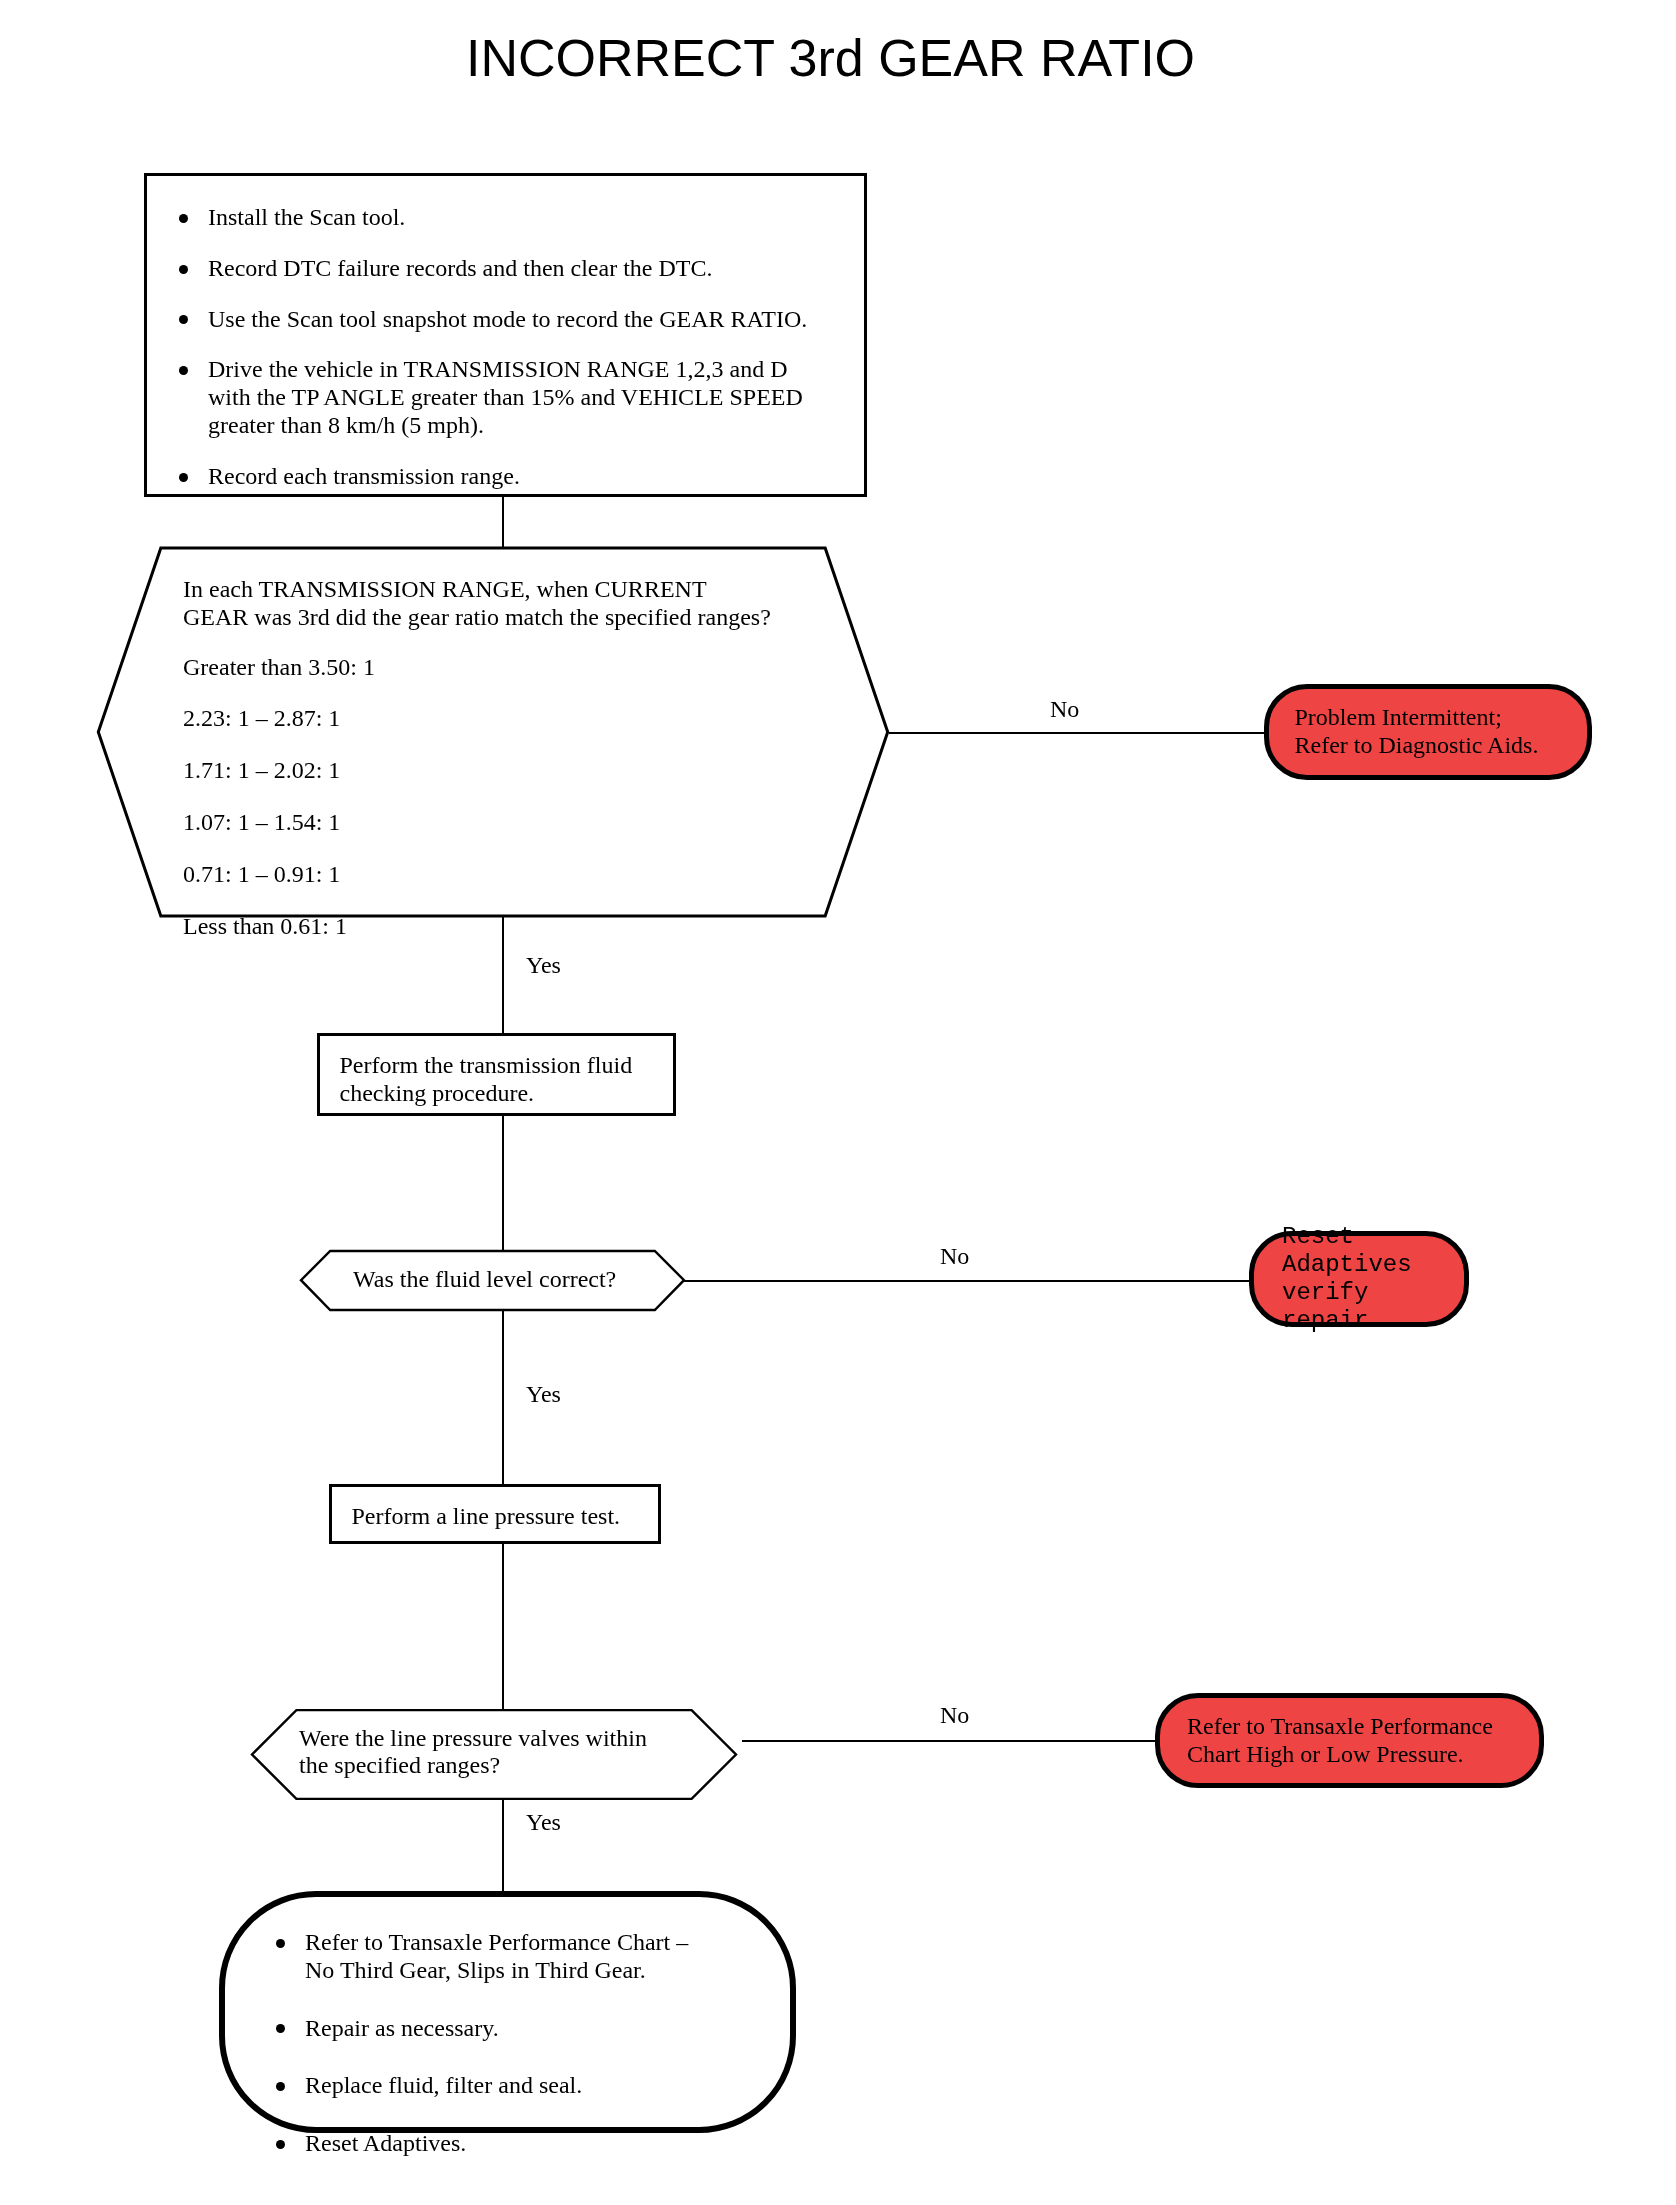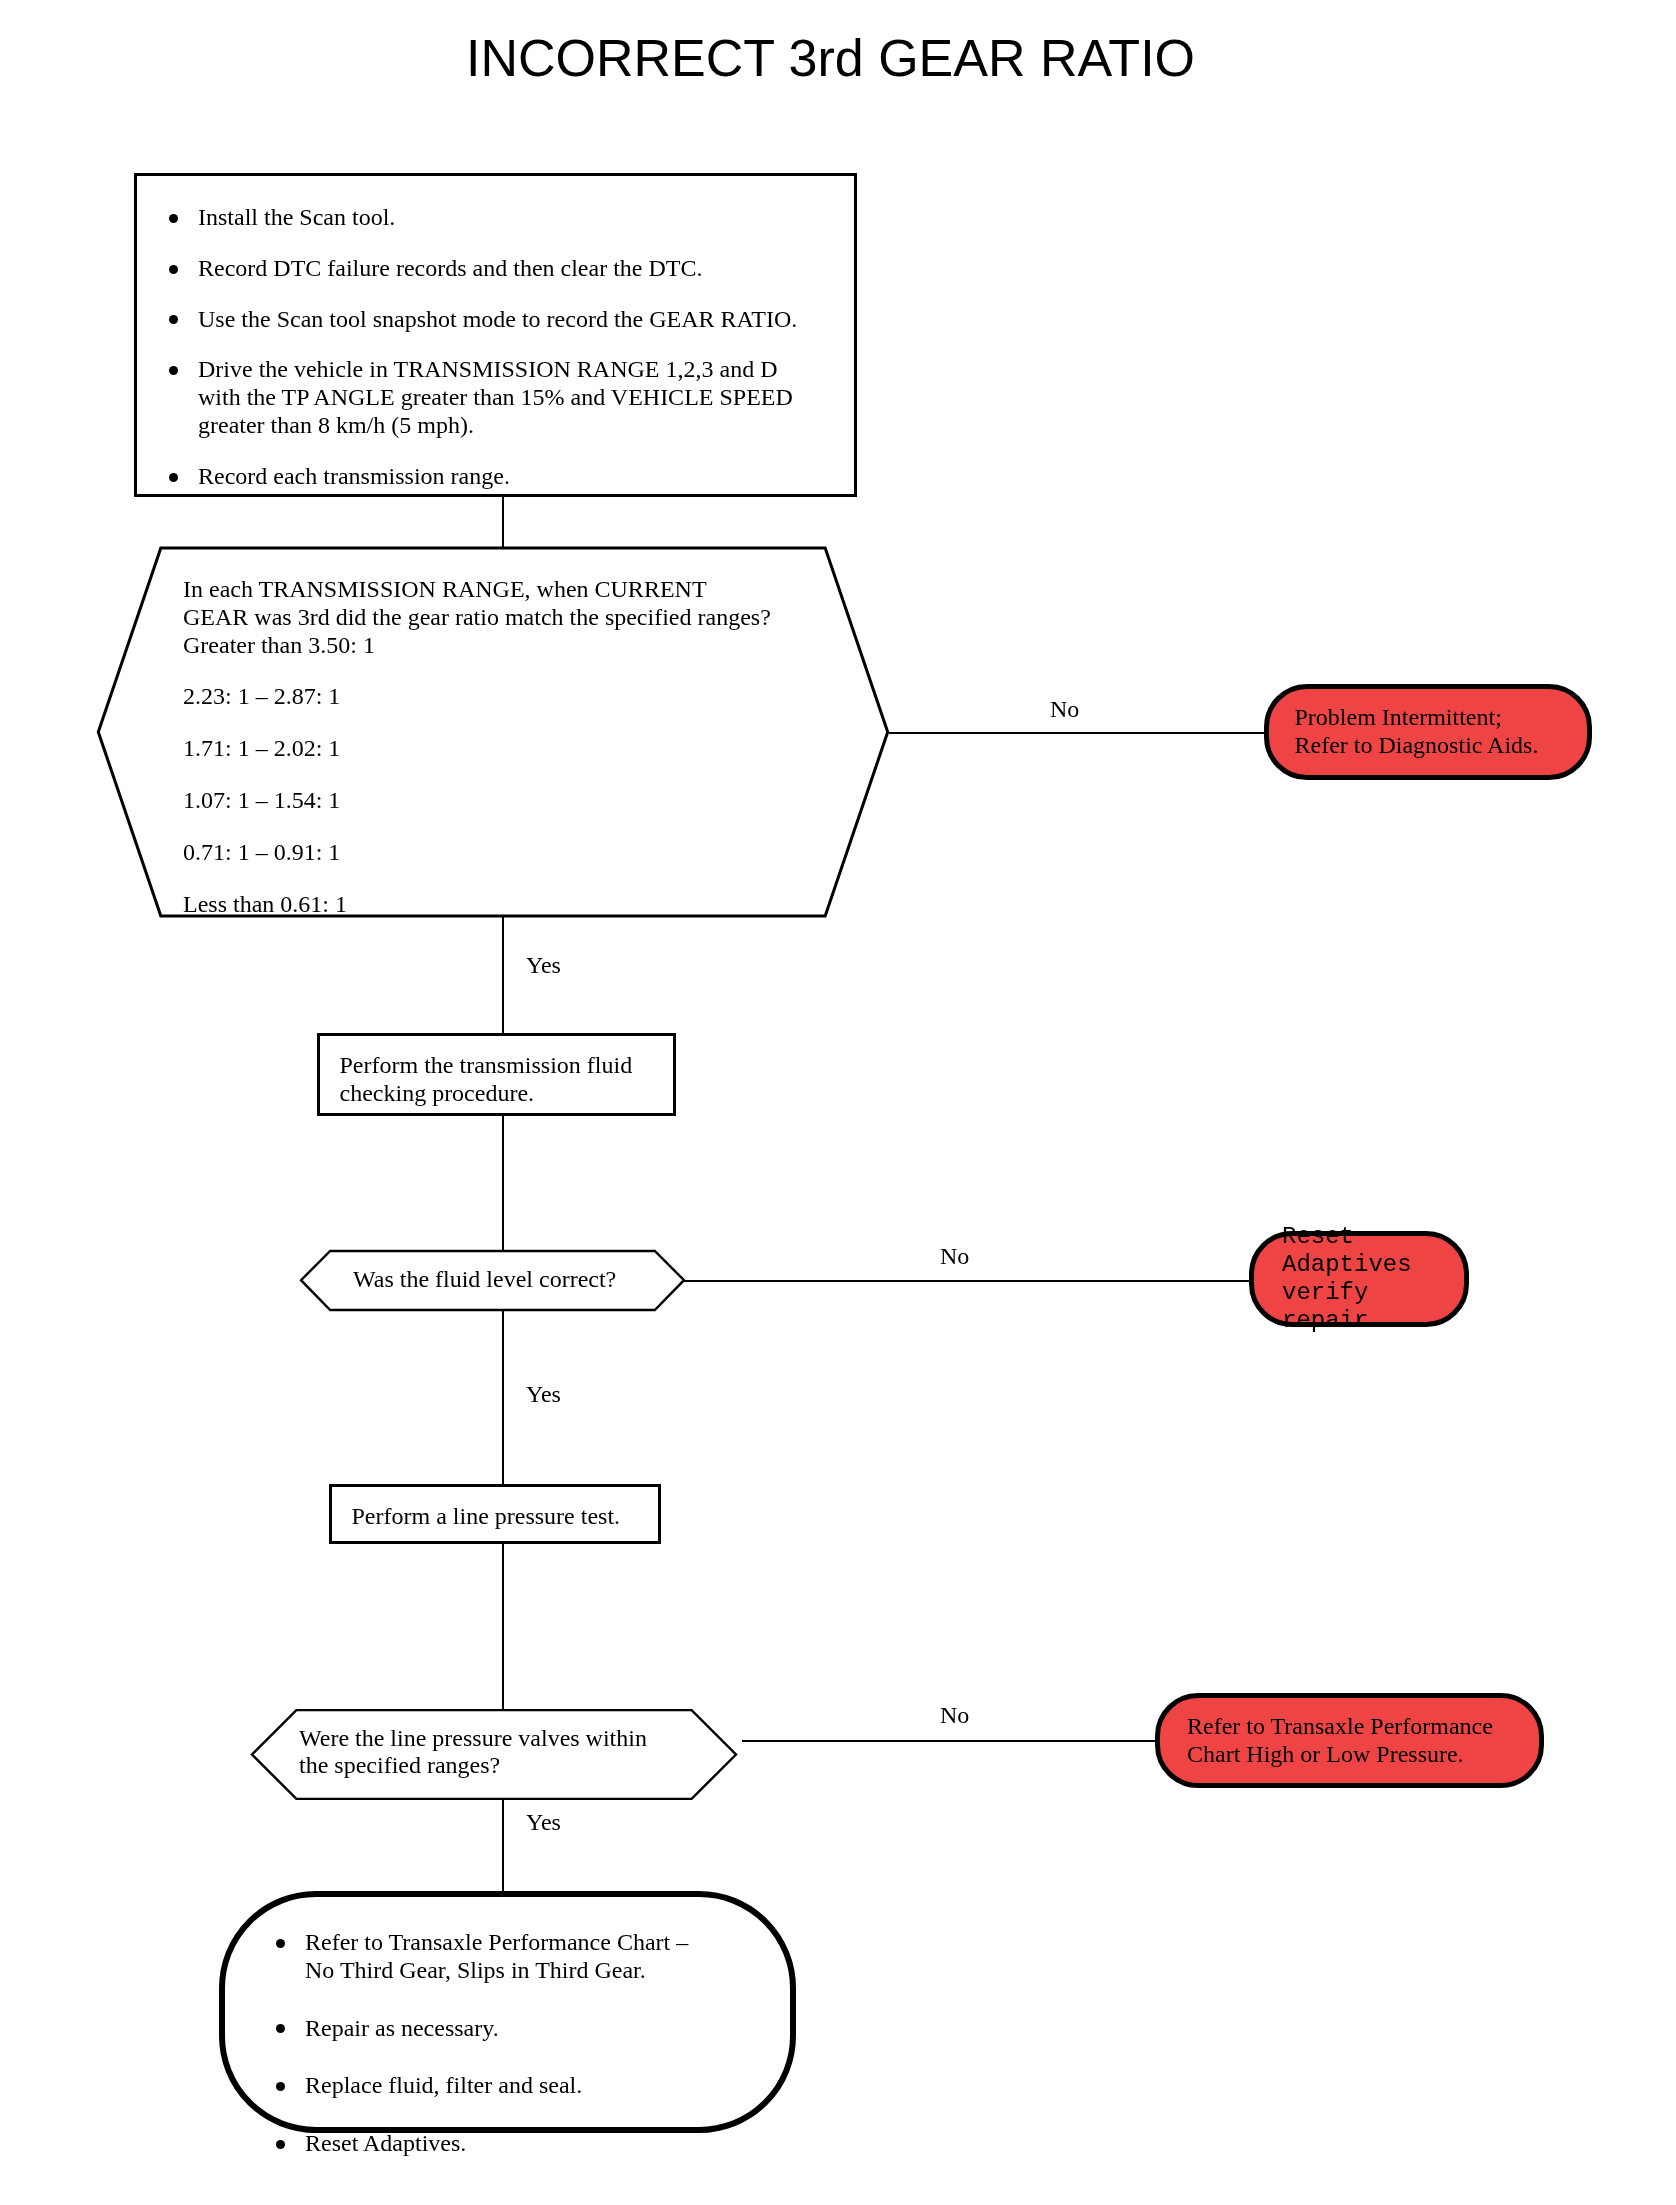--- a/index.html
+++ b/index.html
@@ -155,21 +155,21 @@
 
   <div class="vline" style="left:502px; top:1771px; height:122px;"></div>
 
   <div class="edge-label" style="left:1050px; top:697px;">No</div>
   <div class="edge-label" style="left:526px; top:953px;">Yes</div>
   <div class="edge-label" style="left:940px; top:1244px;">No</div>
   <div class="edge-label" style="left:526px; top:1382px;">Yes</div>
   <div class="edge-label" style="left:940px; top:1703px;">No</div>
   <div class="edge-label" style="left:526px; top:1810px;">Yes</div>
 
-  <div class="node rect" style="left:134px; top:173px; width:723px; height:324px;">
+  <div class="node rect" style="left:144px; top:173px; width:723px; height:324px;">
     <ul class="bullet-list spaced" style="margin:28px 27px 0 27px;">
       <li>
         <span class="bdot"></span>
         <span>Install the Scan tool.</span>
       </li>
       <li>
         <span class="bdot"></span>
         <span>Record DTC failure records and then clear the DTC.</span>
       </li>
       <li>
@@ -187,21 +187,21 @@
         <span>Record each transmission range.</span>
       </li>
     </ul>
   </div>
 
   <div class="hexwrap" style="left:98px; top:548px; width:790px; height:368px;">
     <svg width="790" height="368" viewBox="0 0 1300 606">
       <polygon points="103,0 1197,0 1300,303 1197,606 103,606 0,303" fill="#ffffff" stroke="#000000" stroke-width="5"></polygon>
     </svg>
     <div class="hexcontent" style="left:85px; top:28px; width:650px;">
-      <div class="body-txt" style="">
+      <div class="body-txt" style="margin-bottom:22px;">
         <span>In each TRANSMISSION RANGE, when CURRENT</span><br>
         <span>GEAR was 3rd did the gear ratio match the specified ranges?</span>
       </div>
       <div class="ratio-line">Greater than 3.50: 1</div>
       <div class="ratio-line">2.23: 1 – 2.87: 1</div>
       <div class="ratio-line">1.71: 1 – 2.02: 1</div>
       <div class="ratio-line">1.07: 1 – 1.54: 1</div>
       <div class="ratio-line">0.71: 1 – 0.91: 1</div>
       <div class="ratio-line">Less than 0.61: 1</div>
     </div>

